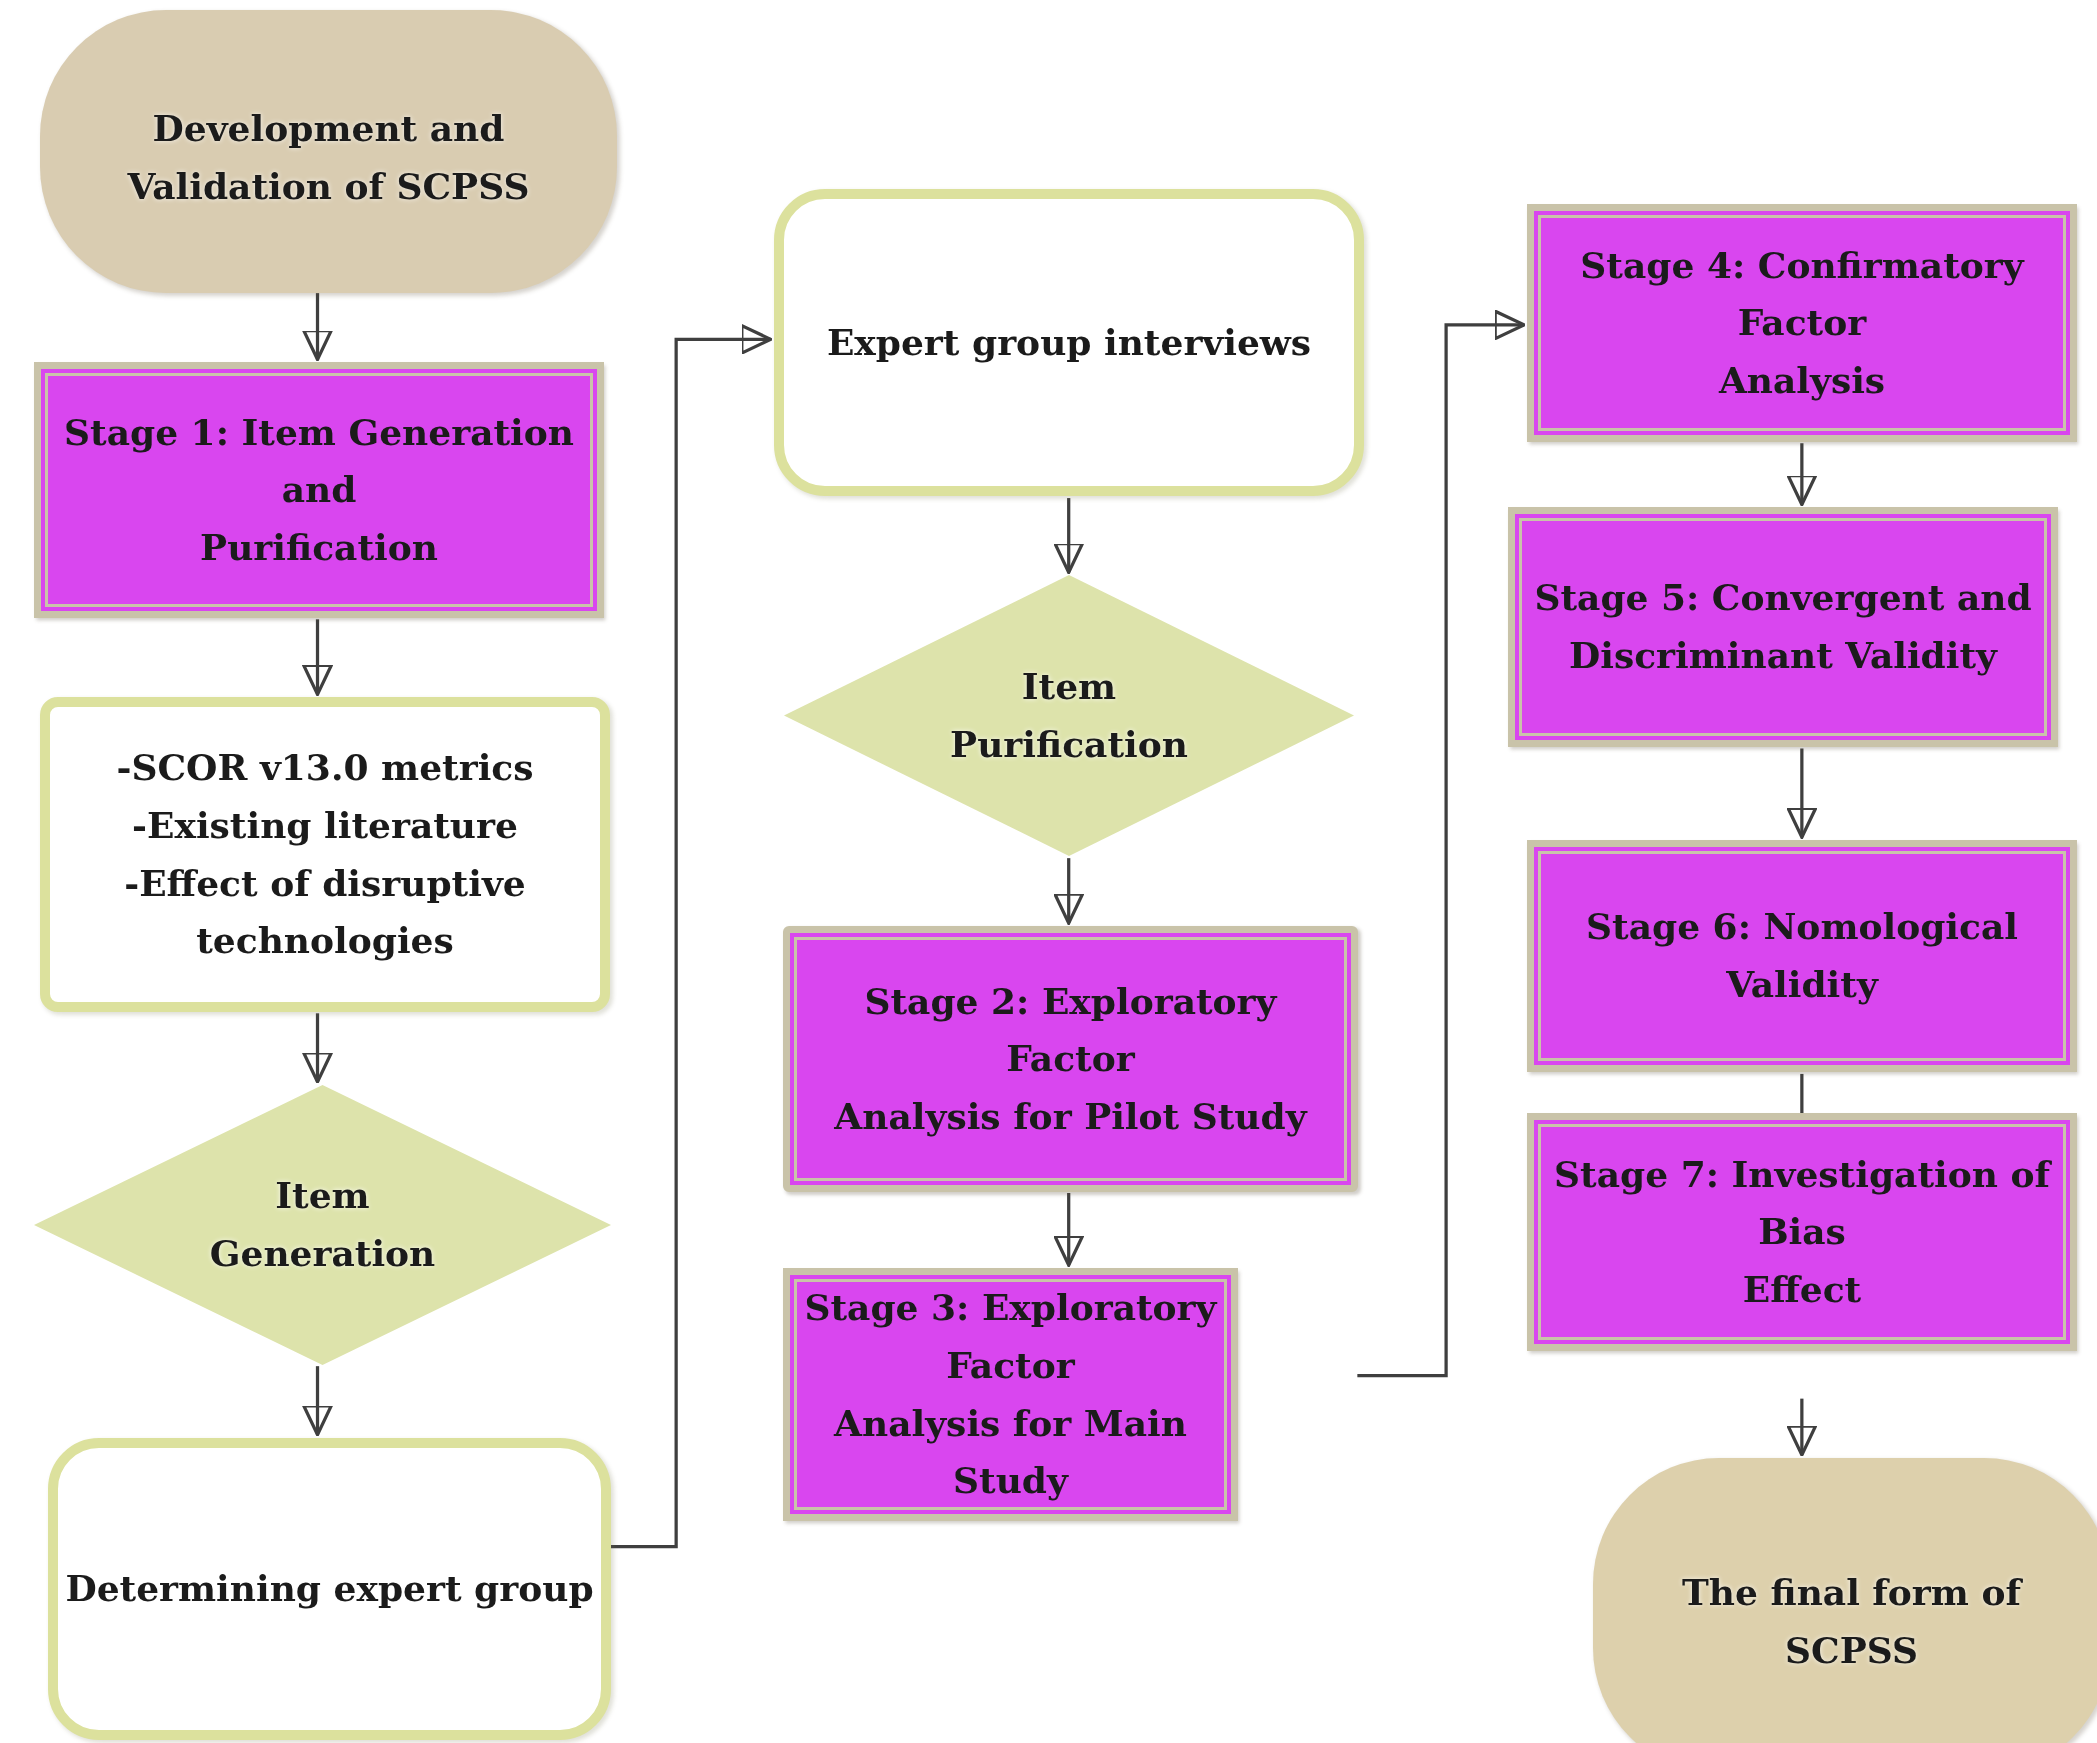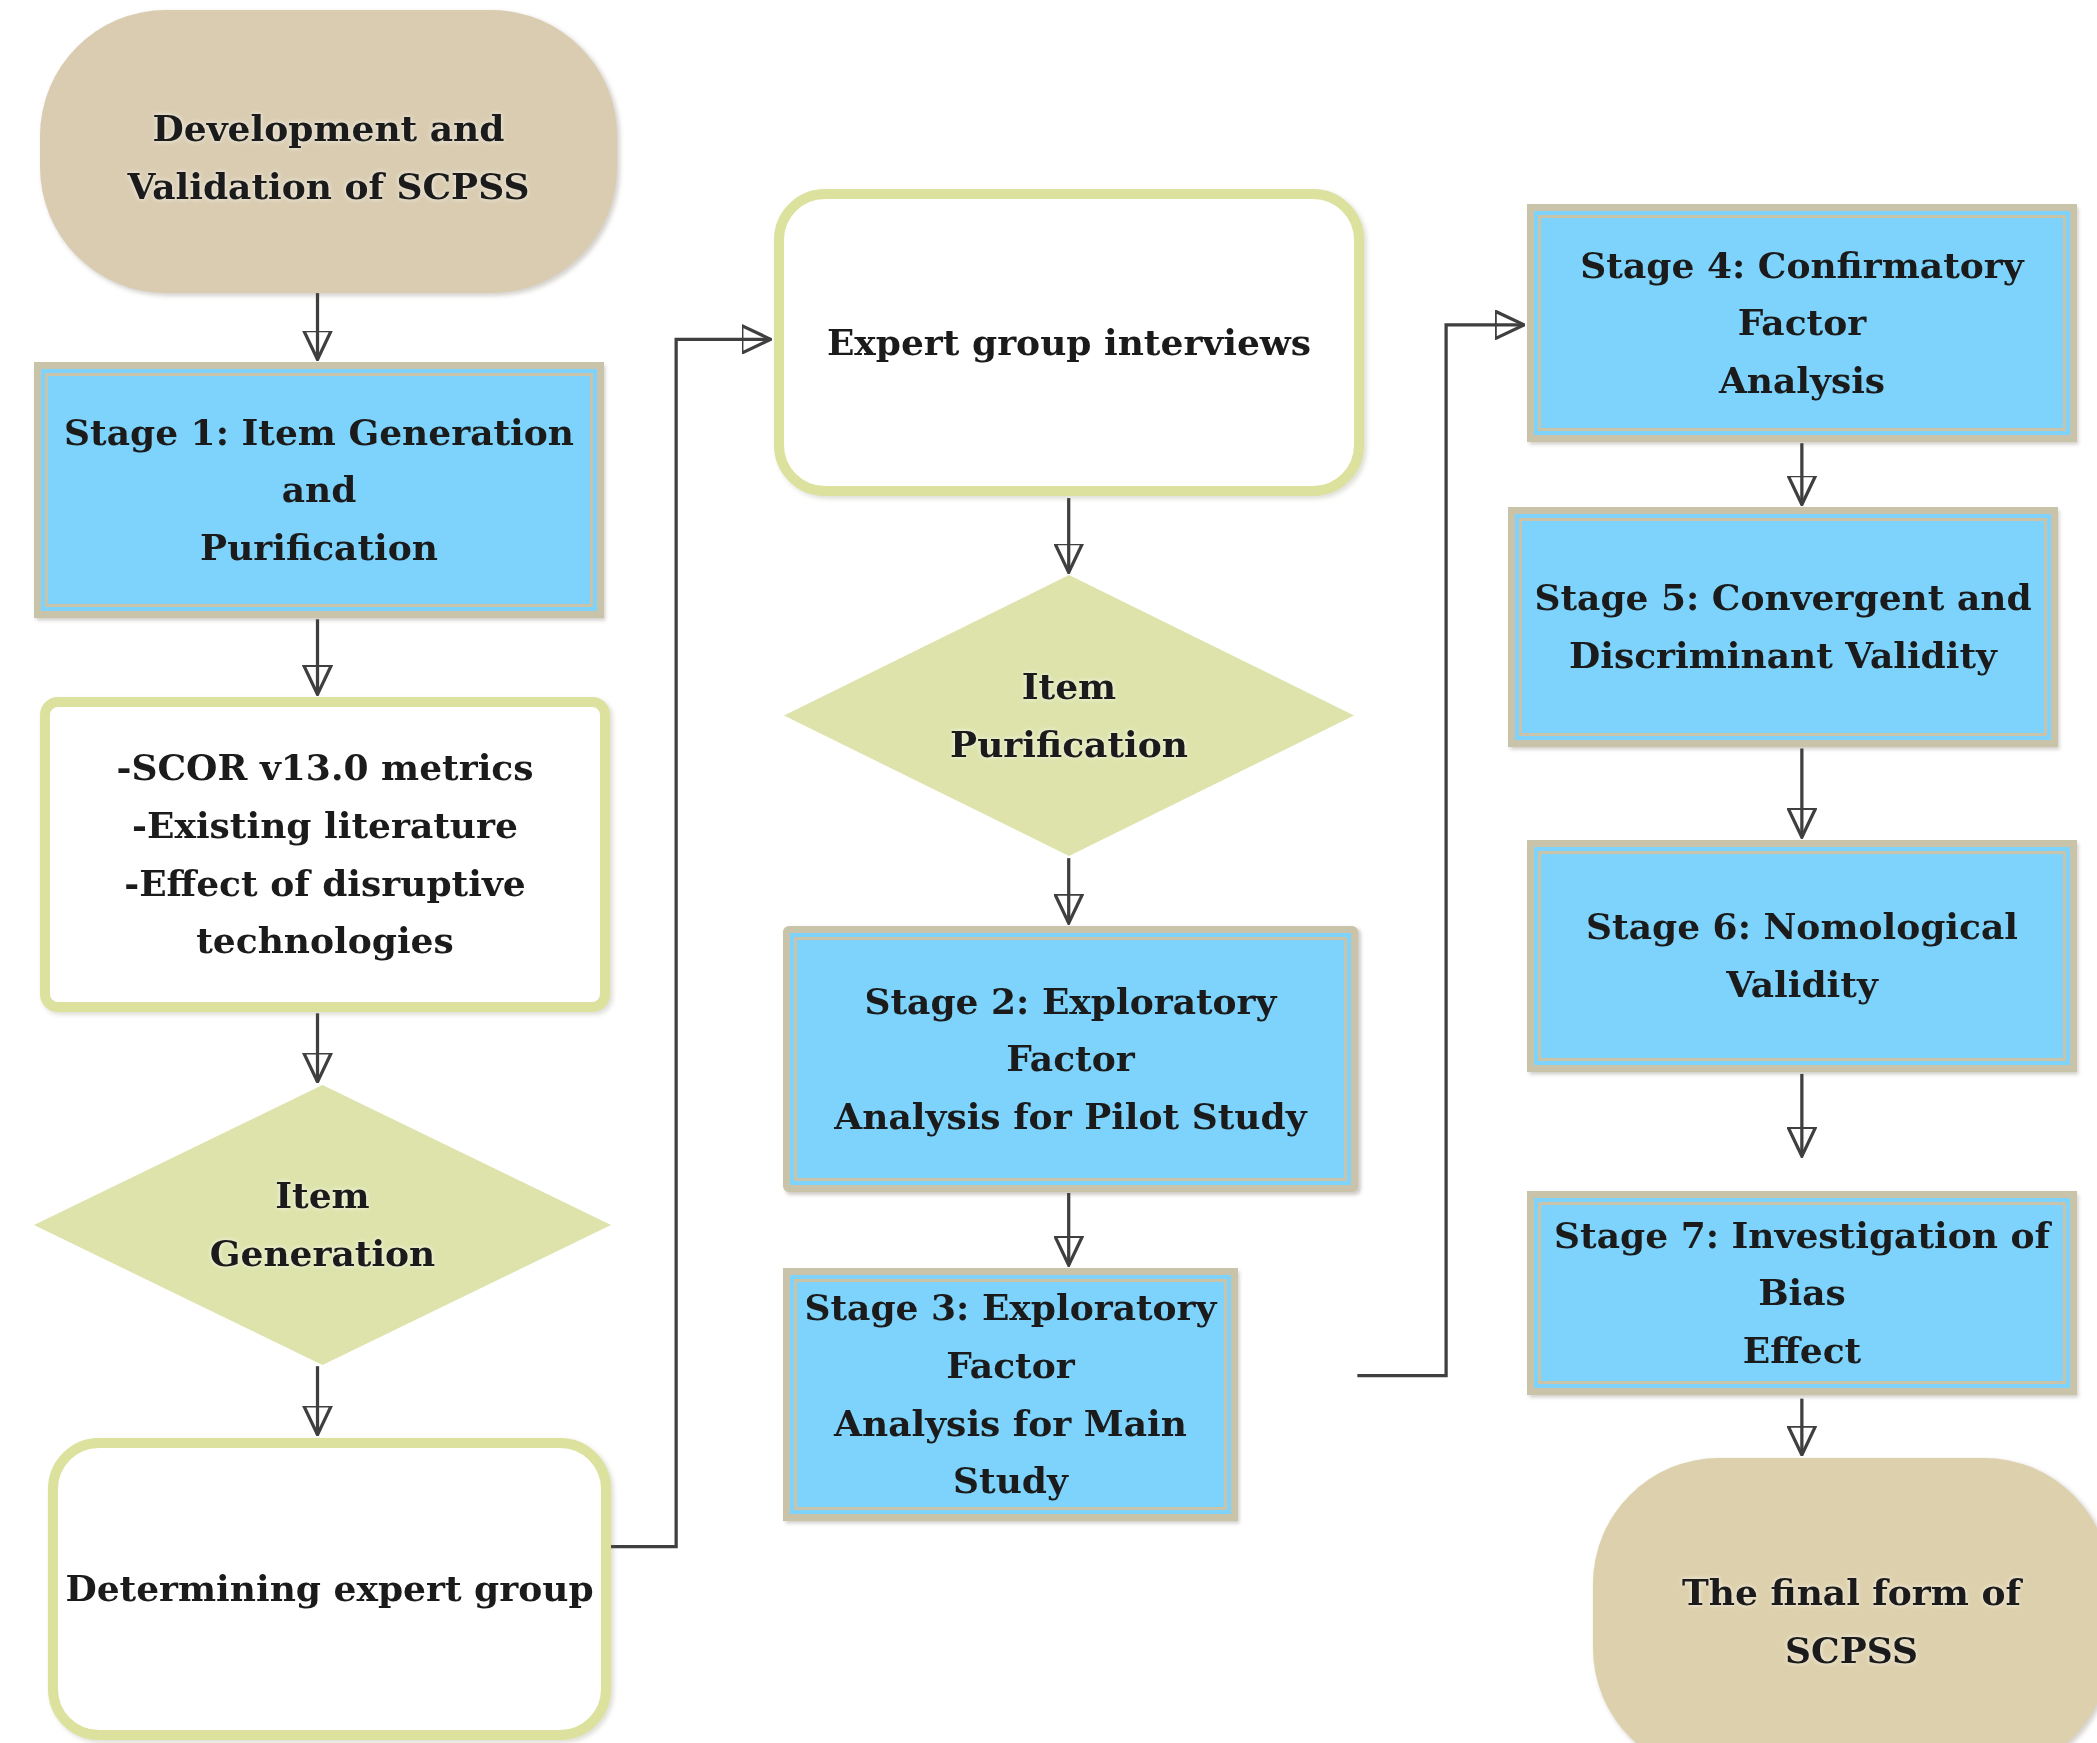--- a/index.html
+++ b/index.html
@@ -33,21 +33,21 @@
   
   .stadium{
     background:var(--stadium-fill);
     border-radius:126px;
     box-shadow:2.2px 2.9px 4.3px rgba(90,80,60,0.25);
   }
   .stadium .label{text-shadow:0 0 5.8px rgba(255,255,255,0.85);margin-top:12px;}
   .stadium.final{background:var(--stadium-fill-2);}
   
   .stagebox{
-    background:#7dd3fc;
+    background:#d946ef;
     border:7.2px solid var(--stage-border);
     box-shadow:2.2px 2.9px 3.6px rgba(90,80,60,0.28);
   }
   .stagebox .inner{
     position:absolute;inset:4.3px;
     border:3.6px solid var(--stage-border);
     display:flex;align-items:center;justify-content:center;
     text-align:center;
   }
   
@@ -70,21 +70,21 @@
   .n-sources     {left:40px;  top:697px;  width:570px; height:315px; border-radius:18px;}
   .n-itemgen     {left:34px;  top:1085px; width:577px; height:280px;}
   .n-determining {left:48px;  top:1438px; width:563px; height:302px;}
   .n-expert      {left:774px;top:189px;  width:590px; height:307px;}
   .n-itempur     {left:784px;top:575px;  width:570px; height:281px;}
   .n-stage2      {left:783px;top:926px; width:575px; height:266px;border-radius:6px;}
   .n-stage3      {left:783px;top:1268px; width:455px; height:253px;}
   .n-stage4      {left:1527px;top:204px;  width:550px; height:238px;}
   .n-stage5      {left:1508px;top:507px;  width:550px; height:240px;}
   .n-stage6      {left:1527px;top:840px; width:550px; height:232px;}
-  .n-stage7      {left:1527px;top:1191px; width:550px; height:204px;}
+  .n-stage7      {left:1527px;top:1113px; width:550px; height:238px;}
   .n-final       {left:1593px;top:1458px; width:517px; height:316px;}
 </style>
 </head>
 <body>
 
 <div class="canvas">
 
   <svg class="connectors" viewBox="0 0 2906 2415" xmlns="http://www.w3.org/2000/svg">
     <defs>
       <marker id="ah" markerUnits="userSpaceOnUse" markerWidth="42" markerHeight="42" viewBox="0 0 42 42" refX="40" refY="21" orient="auto">

